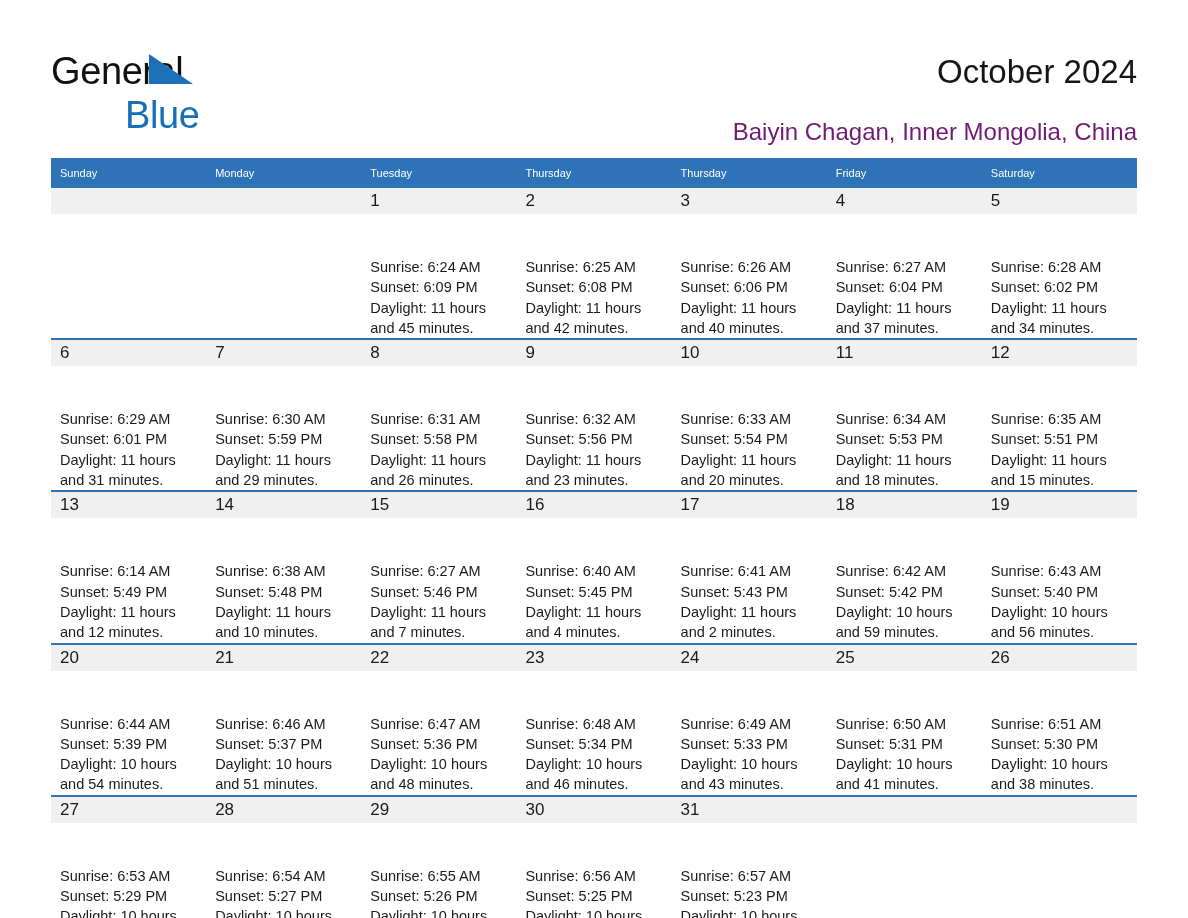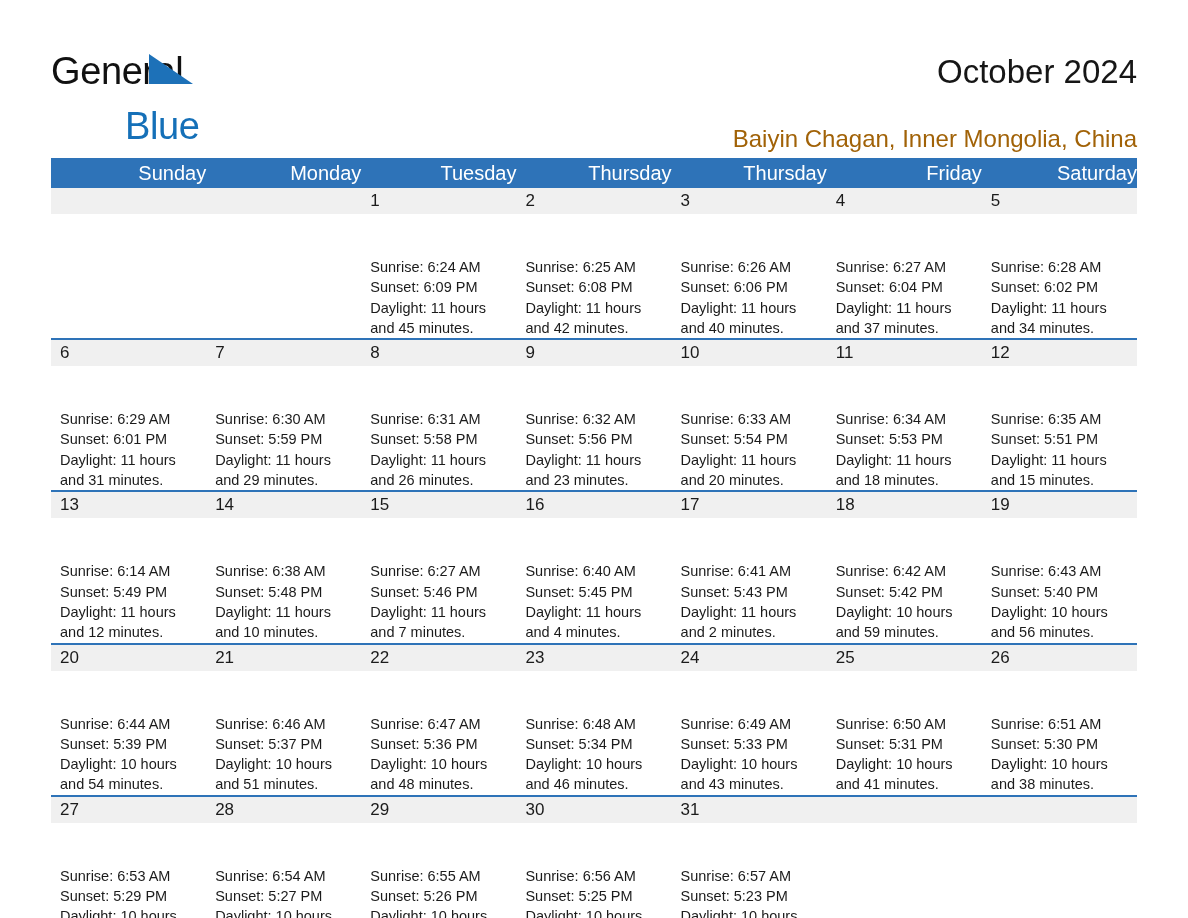--- a/index.html
+++ b/index.html
@@ -51,21 +51,21 @@
     position: absolute;
     left: 98px;
     top: 2px;
     width: 0;
     height: 0;
     border-left: 44px solid #1d71b8;
     border-top: 30px solid transparent;
   }
   .logo-line2 {
     display: block;
-    margin-top: 17px;
+    margin-top: 6px;
     margin-left: 74px;
     font-size: 38px;
     line-height: 38px;
     letter-spacing: -0.4px;
     color: #1570b8;
     font-weight: 400;
     white-space: nowrap;
   }
 
   .title-block {
@@ -75,25 +75,25 @@
     text-align: right;
   }
   .cal-title {
     font-size: 33px;
     line-height: 56px;
     font-weight: 400;
     color: #161616;
     white-space: nowrap;
   }
   .cal-subtitle {
-    margin-top: 25px;
+    margin-top: 18px;
     font-size: 24px;
     line-height: 28px;
     font-weight: 400;
-    color: #a16207;
+    color: #701a75;
     white-space: nowrap;
   }
 
   
   .calendar {
     position: absolute;
     left: 51px;
     top: 158px;
     width: 1086px;
     border-collapse: collapse;
@@ -101,23 +101,23 @@
   }
   .calendar th, .calendar td {
     padding: 0;
     margin: 0;
   }
   .calendar col { width: 155.14px; }
 
   .dow {
     background: #2e73b8;
     color: #ffffff;
-    font-size: 20px;
+    font-size: 11px;
     font-weight: 400;
-    text-align: right;
+    text-align: left;
     height: 30px;
     line-height: 30px;
     padding-left: 9px !important;
     white-space: nowrap;
   }
 
   .week-row > td {
     vertical-align: top;
     border-top: 2px solid #2e73b8;
     height: 133px;

